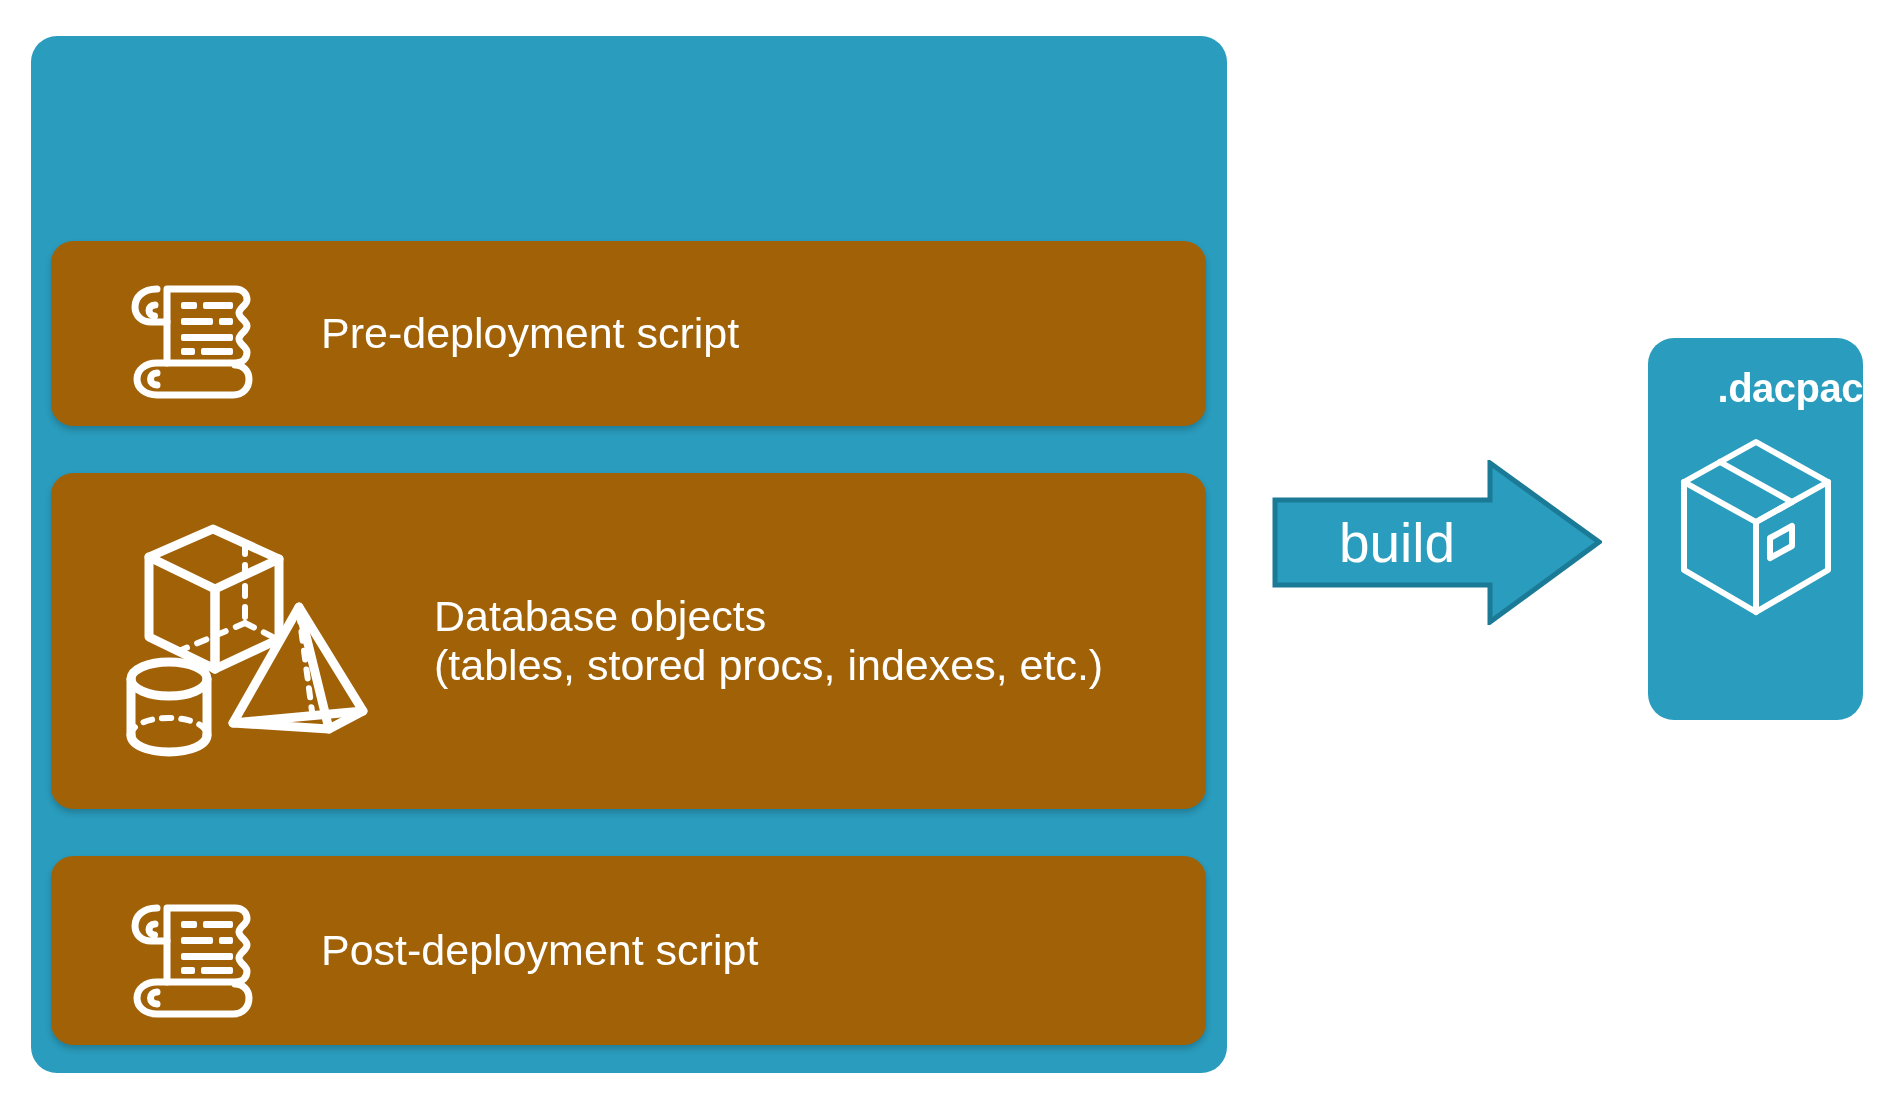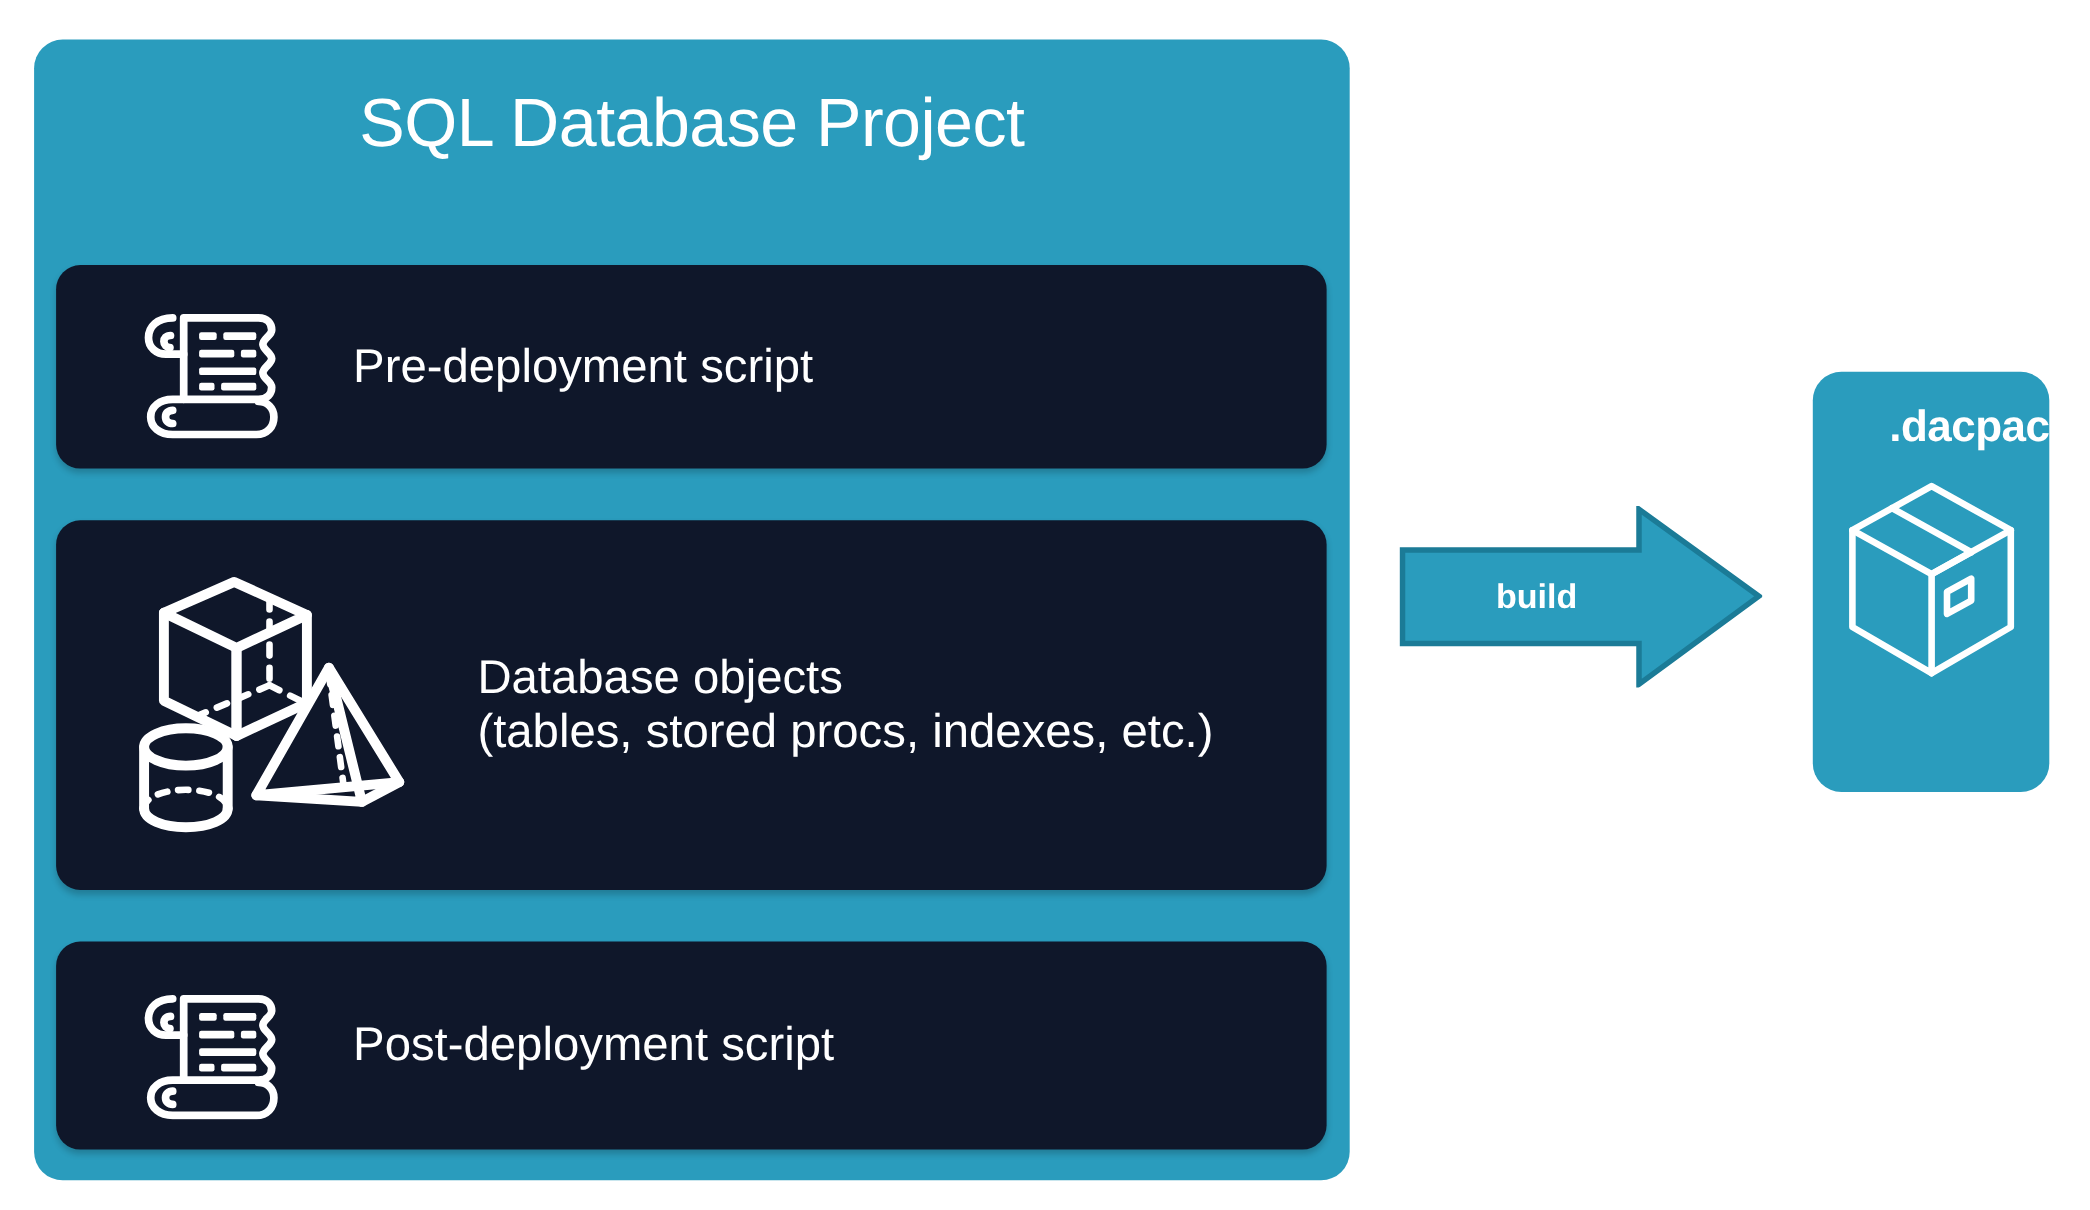--- a/index.html
+++ b/index.html
@@ -13,21 +13,21 @@
   }
   #project-title{
     position:absolute;left:0;top:46px;width:1196px;text-align:center;
     color:#ffffff;font-size:62px;font-weight:400;letter-spacing:-0.5px;
     line-height:1;
   }
 
   
   .card{
     position:absolute;left:20px;width:1155px;
-    background:#0f172a;border-radius:22px;
+    background:#a16207;border-radius:22px;
     box-shadow:0 4px 6px rgba(0,0,0,.20);
   }
   #card-pre{top:205px;height:185px;}
   #card-objects{top:437px;height:336px;}
   #card-post{top:820px;height:189px;}
 
   .card-label{
     position:absolute;color:#ffffff;font-size:43px;font-weight:400;
     line-height:1.15;white-space:pre-line;
   }
@@ -38,40 +38,39 @@
   .card-icon{position:absolute;}
   #icon-pre{left:72px;top:28px;width:140px;height:130px;}
   #icon-post{left:72px;top:32px;width:140px;height:130px;}
   #icon-objects{left:62px;top:40px;width:300px;height:260px;}
 
   
   #build-arrow{position:absolute;left:1272px;top:460px;width:330px;height:165px;}
   #build-label{
     position:absolute;left:1272px;top:460px;width:250px;height:165px;
     display:flex;align-items:center;justify-content:center;
-    color:#ffffff;font-size:31px;font-weight:bold;pointer-events:none;
+    color:#ffffff;font-size:55px;font-weight:normal;pointer-events:none;
   }
 
   
   #dacpac-box{
     position:absolute;left:1648px;top:338px;width:215px;height:382px;
     background:#2a9cbd;border-radius:26px;
   }
   #dacpac-title{
     position:absolute;left:0;top:28px;width:215px;text-align:right;
     color:#ffffff;font-size:40px;font-weight:bold;letter-spacing:-0.5px;
   }
   #dacpac-icon{position:absolute;left:28px;top:96px;width:160px;height:200px;}
 </style>
 </head>
 <body>
 
 <div id="project-container">
 
-  <div id="project-title">SQL Database Project</div>
 
   <div class="card" id="card-pre">
     <span class="card-icon" id="icon-pre">
       <svg viewBox="0 0 140 130" width="140" height="130" aria-hidden="true">
         <g fill="none" stroke="#ffffff" stroke-width="7" stroke-linecap="round" stroke-linejoin="round">
 
           <path d="M34 20 C20 20 12 28 12 38 C12 47 19 53 28 53 L44 53"></path>
           <path d="M32 36 C28 36 26 38.5 26 41.5 C26 44.5 28.5 47 31.5 47"></path>
 
           <path d="M44 20 L112 20

